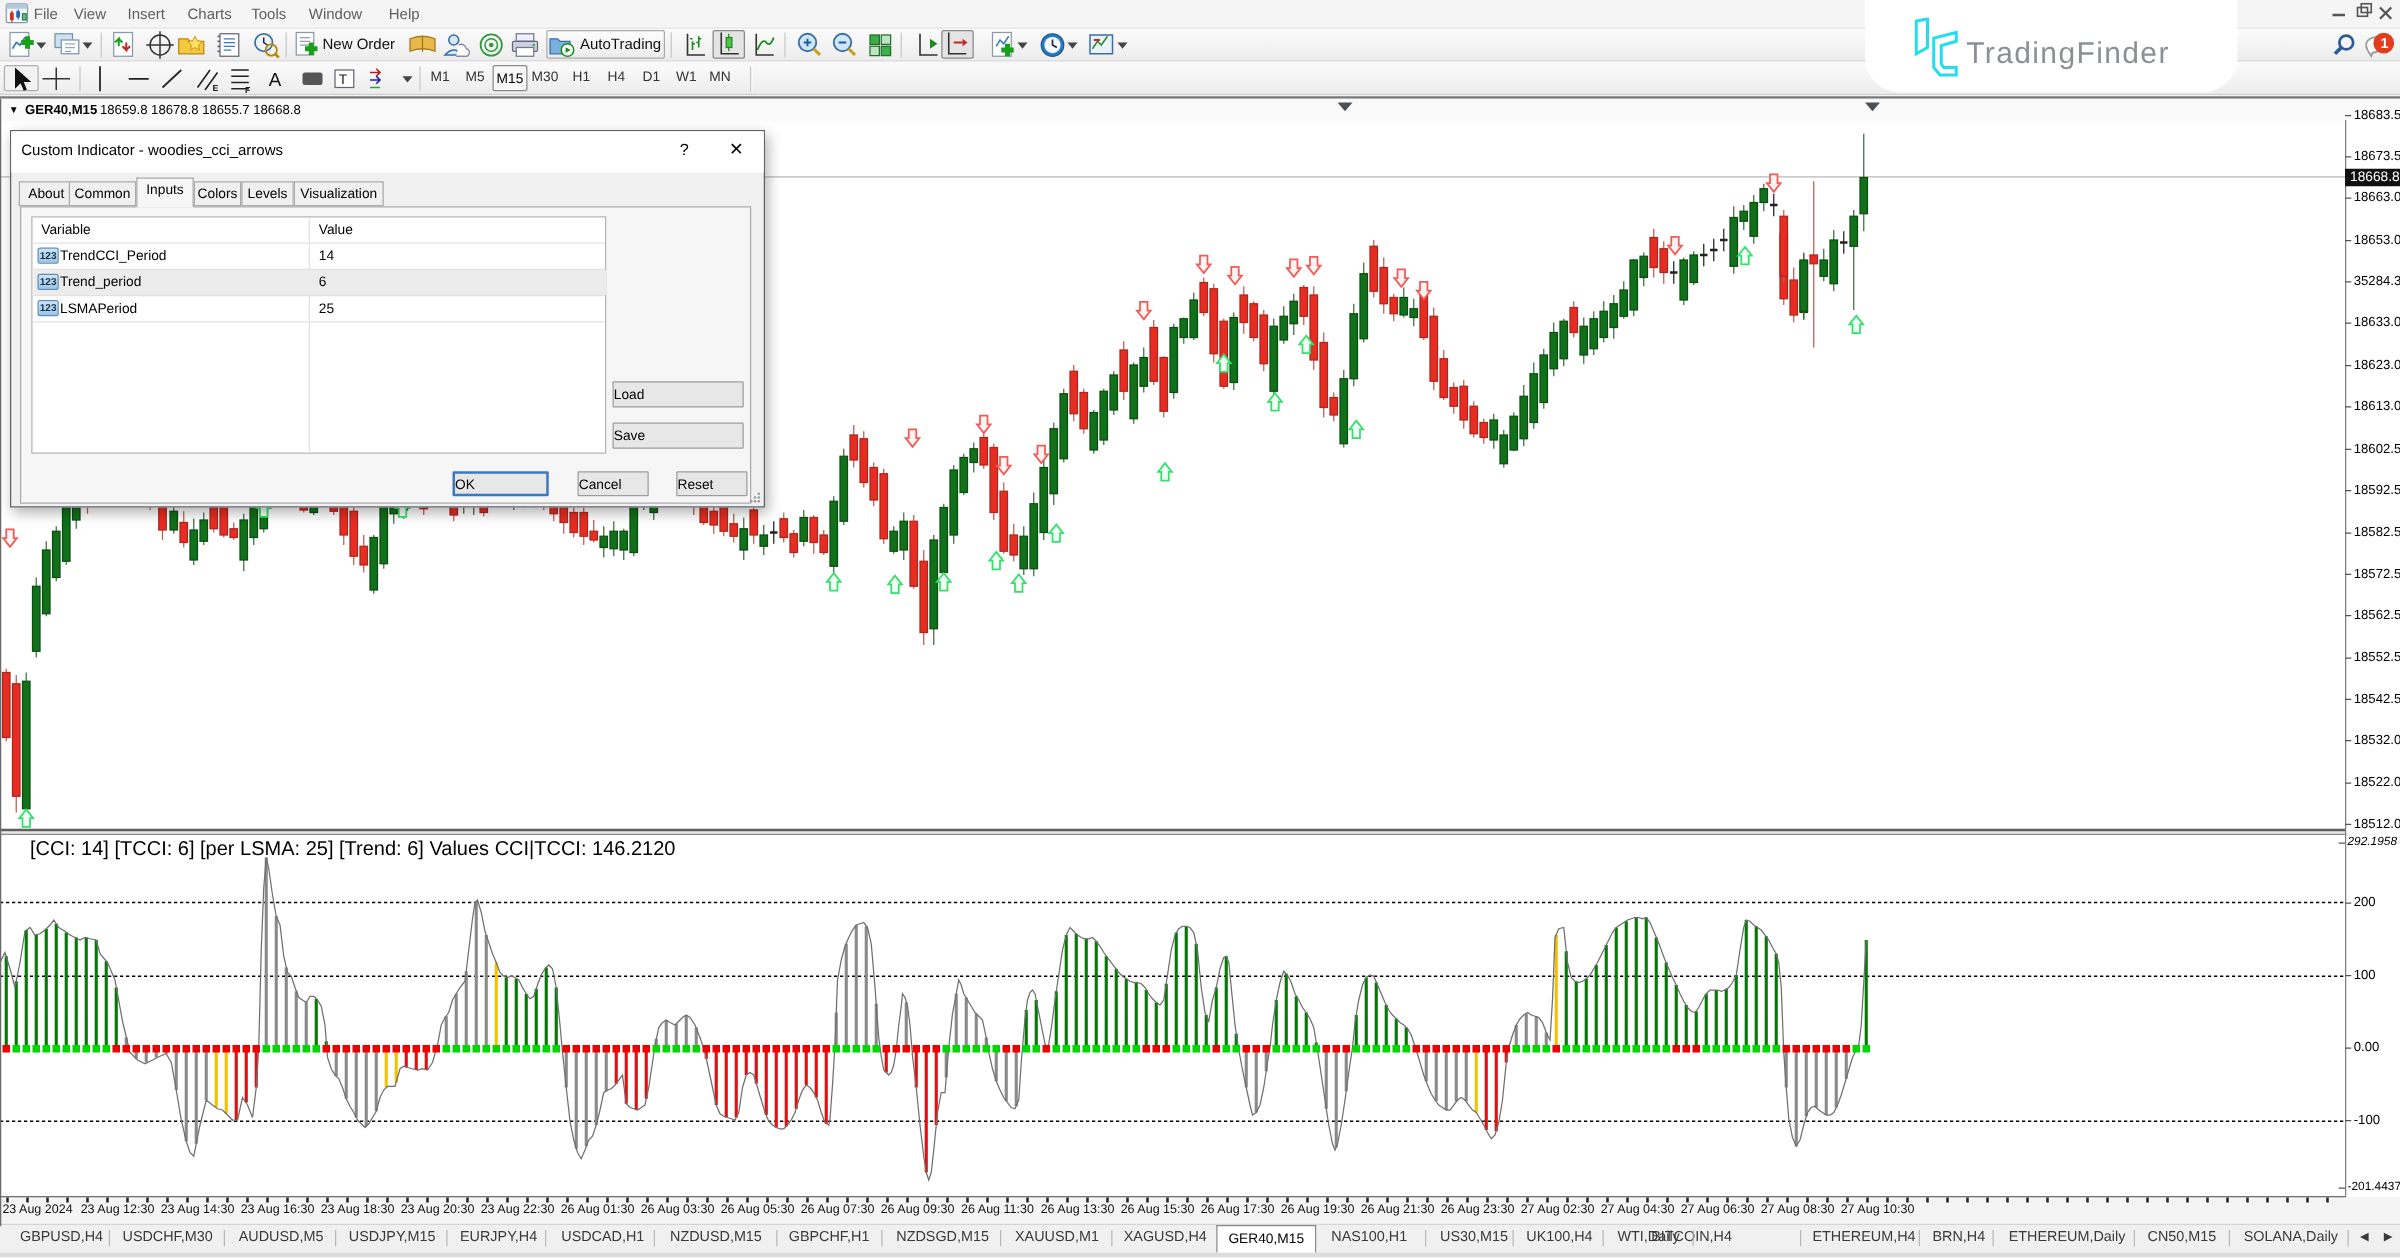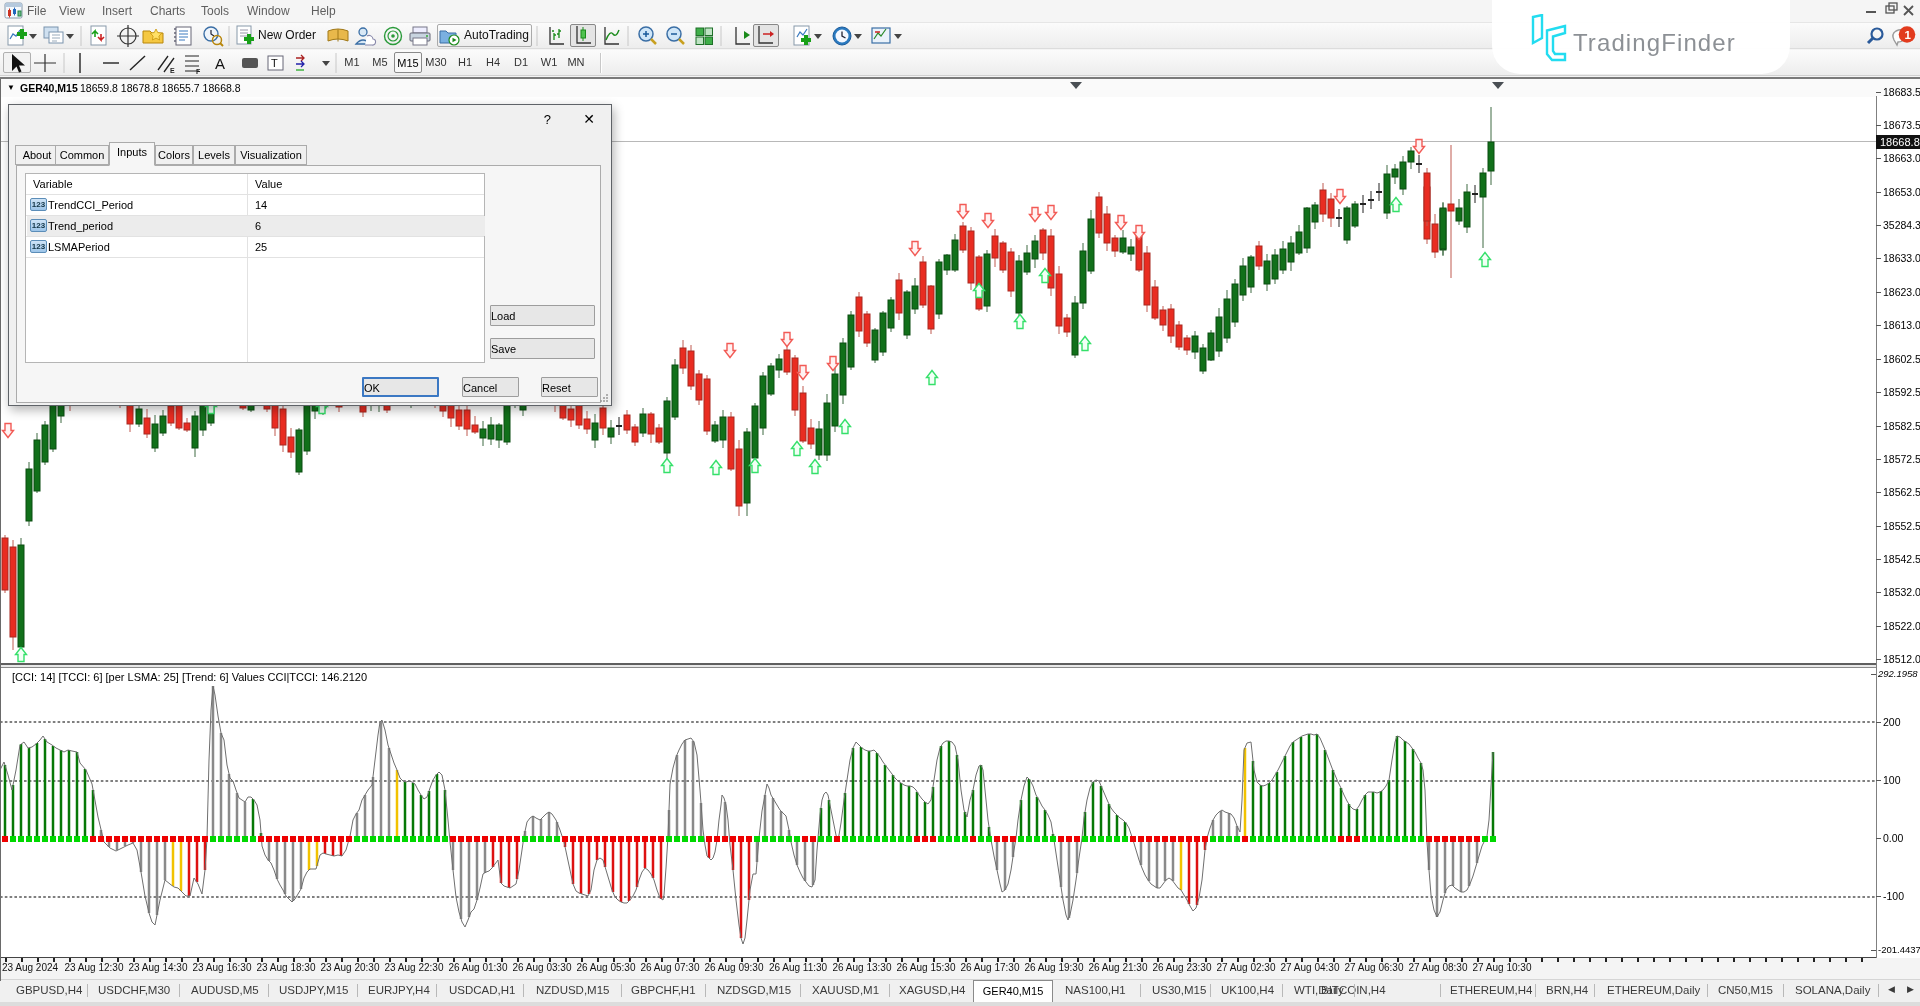--- a/index.html
+++ b/index.html
@@ -1068,21 +1068,21 @@
 <span class="pl" style="top:678px;">100</span>
 <span class="pl" style="top:736px;">0.00</span>
 <span class="pl" style="top:794px;">-100</span>
 <span class="pl" style="top:848px;font-size:9.5px;left:1px;">-201.4437</span>
     </div>
 <div class="abs" style="left:1876px;top:135px;width:44px;height:14px;background:#111;z-index:4">
   <span style="position:absolute;left:4px;top:1px;font-size:11px;color:#fff">18668.8</span>
 </div>
 
 <div id="split" class="abs" style="z-index:3"></div>
-<div class="abs" style="left:12px;top:671px;font-size:11px;color:#000;z-index:3">[CCI: 14] [TCCI: 6] [per LSMA: 25] [Trend: 6] Values CCI|TCCI: 146.2120</div>
+<div class="abs" style="left:24px;top:671px;font-size:16px;color:#000;z-index:3">[CCI: 14] [TCCI: 6] [per LSMA: 25] [Trend: 6] Values CCI|TCCI: 146.2120</div>
 
 <div id="tscale" class="abs" style="z-index:3"></div>
 <div id="taxis" class="abs" style="z-index:3">
       <span class="tl" style="left:30px;transform:translateX(-50%)">23 Aug 2024</span>
 <span class="tl" style="left:94px;transform:translateX(-50%)">23 Aug 12:30</span>
 <span class="tl" style="left:158px;transform:translateX(-50%)">23 Aug 14:30</span>
 <span class="tl" style="left:222px;transform:translateX(-50%)">23 Aug 16:30</span>
 <span class="tl" style="left:286px;transform:translateX(-50%)">23 Aug 18:30</span>
 <span class="tl" style="left:350px;transform:translateX(-50%)">23 Aug 20:30</span>
 <span class="tl" style="left:414px;transform:translateX(-50%)">23 Aug 22:30</span>
@@ -1264,20 +1264,23 @@
 <span class="tabsep" style="left:1707px"></span>
 <span class="tabsep" style="left:1783px"></span>
 <span class="tabsep" style="left:1878px"></span>
 <div id="activetab" style="left:973px;width:80px">GER40,M15</div>
 <span class="tab" style="left:1888px;font-size:9px">◀</span>
 <span class="tab" style="left:1907px;font-size:9px">▶</span>
     </div>
 <div id="botstrip" class="abs"></div>
 
 <div id="dlg" class="abs" style="z-index:10">
+  <div id="dlgtitle">
+        <span class="t">Custom Indicator - woodies_cci_arrows</span>
+      </div>
   <span id="dlgq">?</span>
   <span id="dlgx">✕</span>
   <div class="dtab" style="left:6px;top:40px;width:44px">About</div>
   <div class="dtab" style="left:46px;top:40px;width:54px">Common</div>
   <div class="dtab dtabsel" style="left:100px;top:37px;width:46px;height:24px">Inputs</div>
   <div class="dtab" style="left:146px;top:40px;width:38px">Colors</div>
   <div class="dtab" style="left:184px;top:40px;width:42px">Levels</div>
   <div class="dtab" style="left:226px;top:40px;width:72px">Visualization</div>
   <div id="dlgpanel" style="left:7px;top:60px;width:585px;height:238px">
     <div id="vartbl" style="left:8px;top:7px;width:460px;height:190px">

